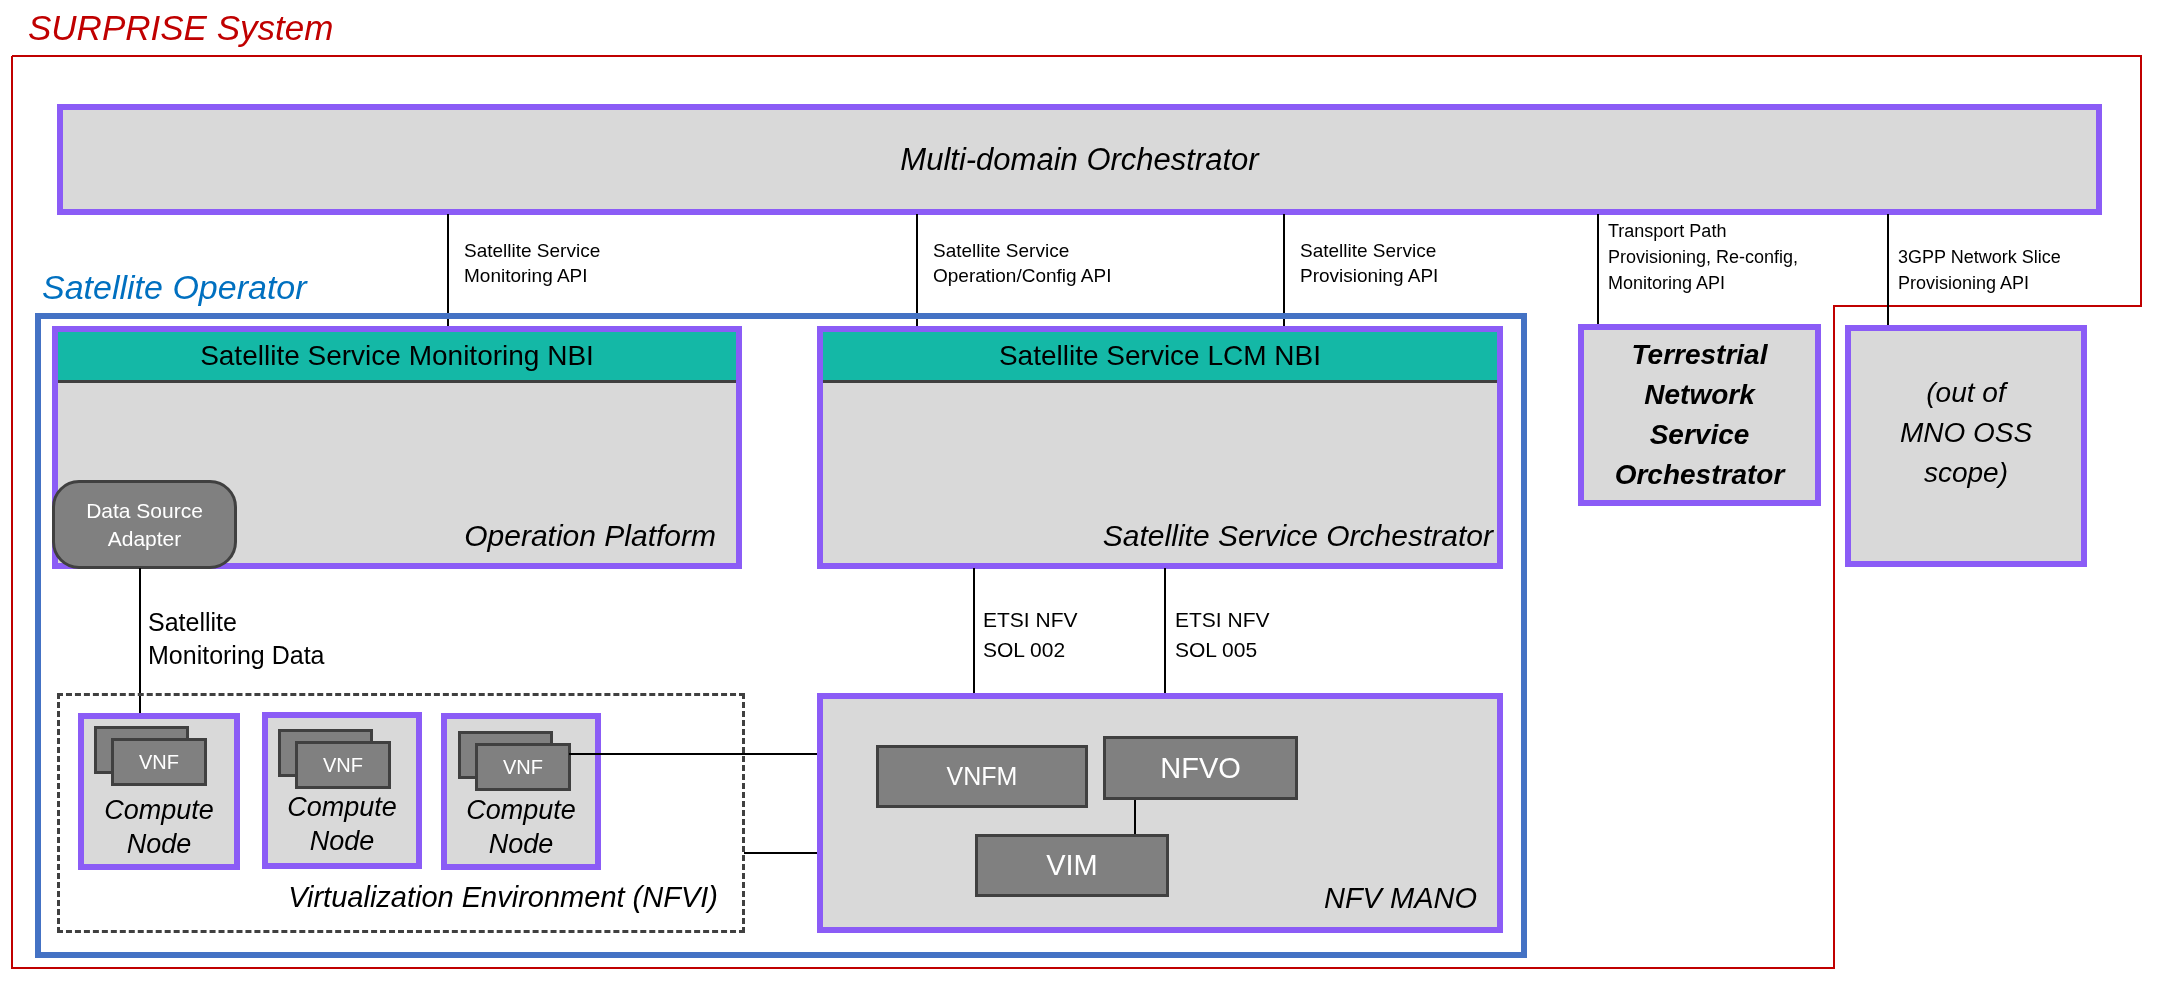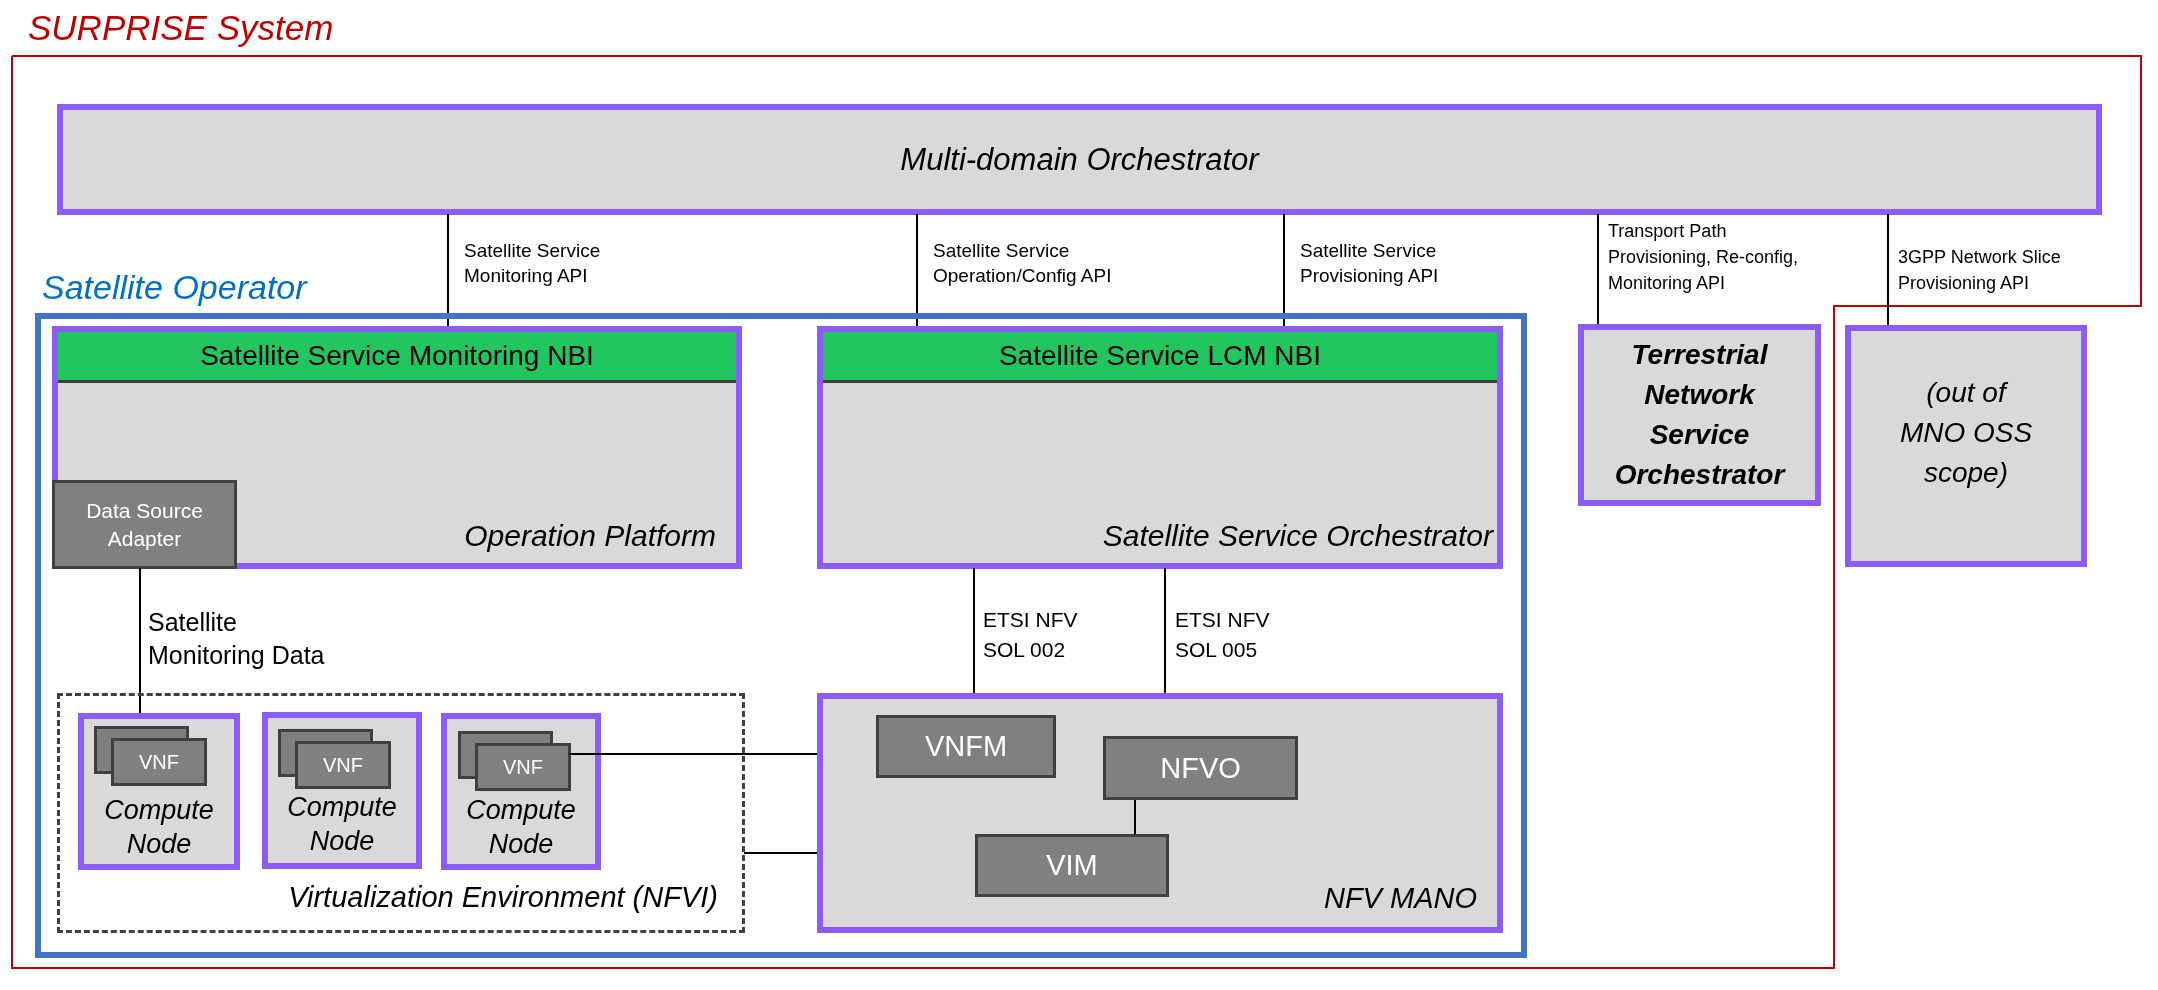--- a/index.html
+++ b/index.html
@@ -2,21 +2,21 @@
 <html><head>
 <meta charset="utf-8">
 <style>
   html, body { margin:0; padding:0; background:#ffffff; }
   body { width:2158px; height:990px; position:relative; overflow:hidden;
          font-family:"Liberation Sans", "DejaVu Sans", sans-serif; color:#000; }
   .abs { position:absolute; box-sizing:border-box; }
   .frame-blue { border:6px solid #4472c4; }
   .box { background:#d9d9d9; border:6px solid #8b5cf6; }
   .dark { background:#808080; border:3px solid #404040; color:#fff; }
-  .hdr { background:#22c55e; border-bottom:3px solid #404040; text-align:center;
+  .hdr { background:#14b8a6; border-bottom:3px solid #404040; text-align:center;
          font-size:28px; line-height:48px; }
   .ital { font-style:italic; }
   .vline { width:1.5px; background:#000; }
   .hline { height:1.5px; background:#000; }
   .lbl { font-size:19px; line-height:25px; white-space:nowrap; }
   .center { display:flex; align-items:center; justify-content:center; text-align:center; }
   .dashed { border:3px dashed #404040; }
 </style>
 </head>
 <body>
@@ -60,21 +60,21 @@
 </div>
 
 <div class="abs ital" style="left:42px; top:264px; font-size:34px; color:#0070c0; line-height:46px;">Satellite Operator</div>
 
 <div class="abs frame-blue" style="left:35px; top:313px; width:1492px; height:645px;"></div>
 
 <div class="abs box" style="left:52px; top:326px; width:690px; height:243px;">
   <div class="hdr">Satellite Service Monitoring NBI</div>
   <div class="abs ital" style="right:20px; bottom:10px; font-size:30px;">Operation Platform</div>
 </div>
-<div class="abs dark center" style="left:52px; top:480px; width:185px; height:89px; flex-direction:column; font-size:21px; line-height:28px;">
+<div class="abs dark center" style="left:52px; top:480px; width:185px; height:89px; flex-direction:column; font-size:21px; line-height:28px;border-radius:27px;">
   <span>Data Source</span>
   <span>Adapter</span>
 </div>
 
 <div class="abs box" style="left:817px; top:326px; width:686px; height:243px;">
   <div class="hdr">Satellite Service LCM NBI</div>
   <div class="abs ital" style="right:4px; bottom:10px; font-size:30px;">Satellite Service Orchestrator</div>
 </div>
 
 <div class="abs vline" style="left:139px; top:568px; height:155px;"></div>
@@ -129,21 +129,21 @@
   </div>
 </div>
 
 <div class="abs hline" style="left:569px; top:753px; width:308px;"></div>
 <div class="abs hline" style="left:744px; top:852px; width:232px;"></div>
 
 <div class="abs box" style="left:817px; top:693px; width:686px; height:240px;">
   <div class="abs ital" style="right:20px; bottom:12px; font-size:29px;">NFV MANO</div>
 </div>
 <div class="abs vline" style="left:1134px; top:798px; height:37px;"></div>
-<div class="abs dark center" style="left:876px; top:715px; width:180px; height:63px; font-size:29px;">
+<div class="abs dark center" style="left:876px; top:745px; width:212px; height:63px; font-size:25px;">
   <span>VNFM</span>
 </div>
 <div class="abs dark center" style="left:1103px; top:736px; width:195px; height:64px; font-size:29px;">
   <span>NFVO</span>
 </div>
 <div class="abs dark center" style="left:975px; top:834px; width:194px; height:63px; font-size:29px;">
   <span>VIM</span>
 </div>
 
 <div class="abs box center" style="left:1578px; top:324px; width:243px; height:182px; flex-direction:column; font-size:28px; line-height:40px;font-weight:bold;">

